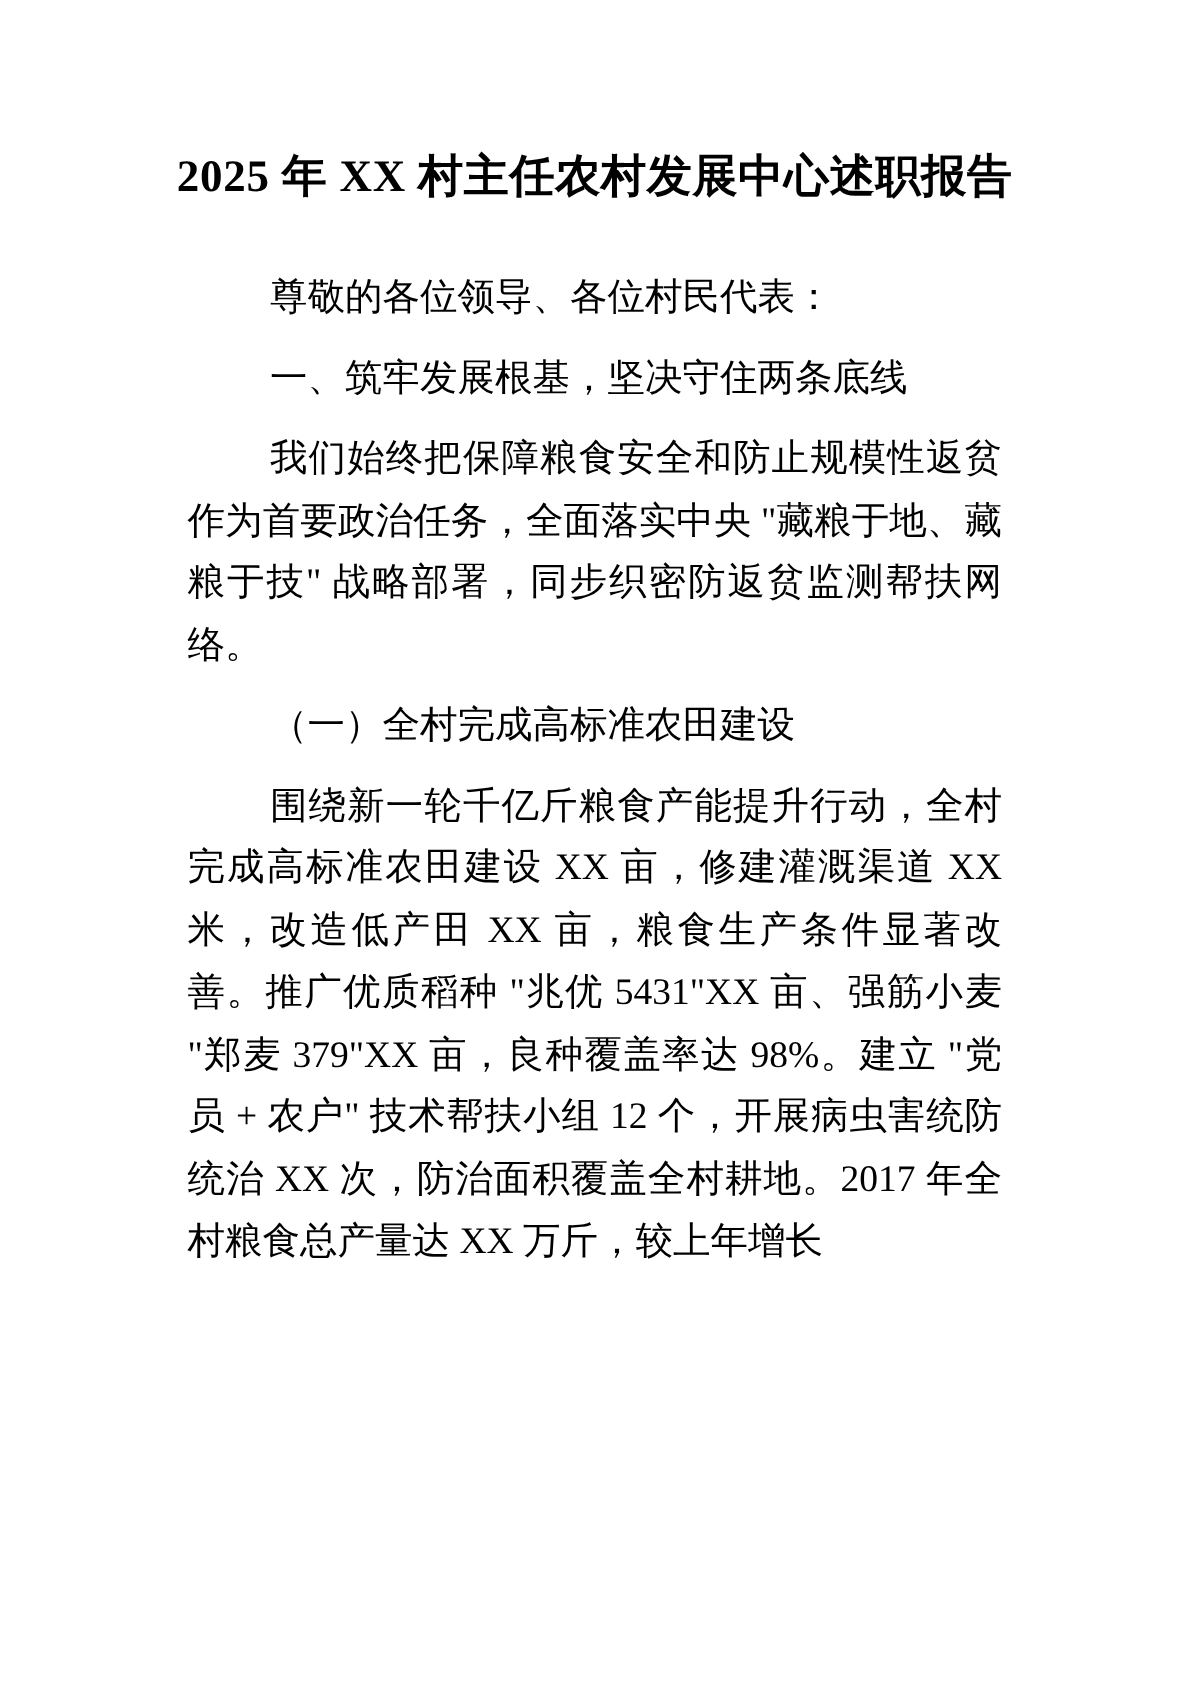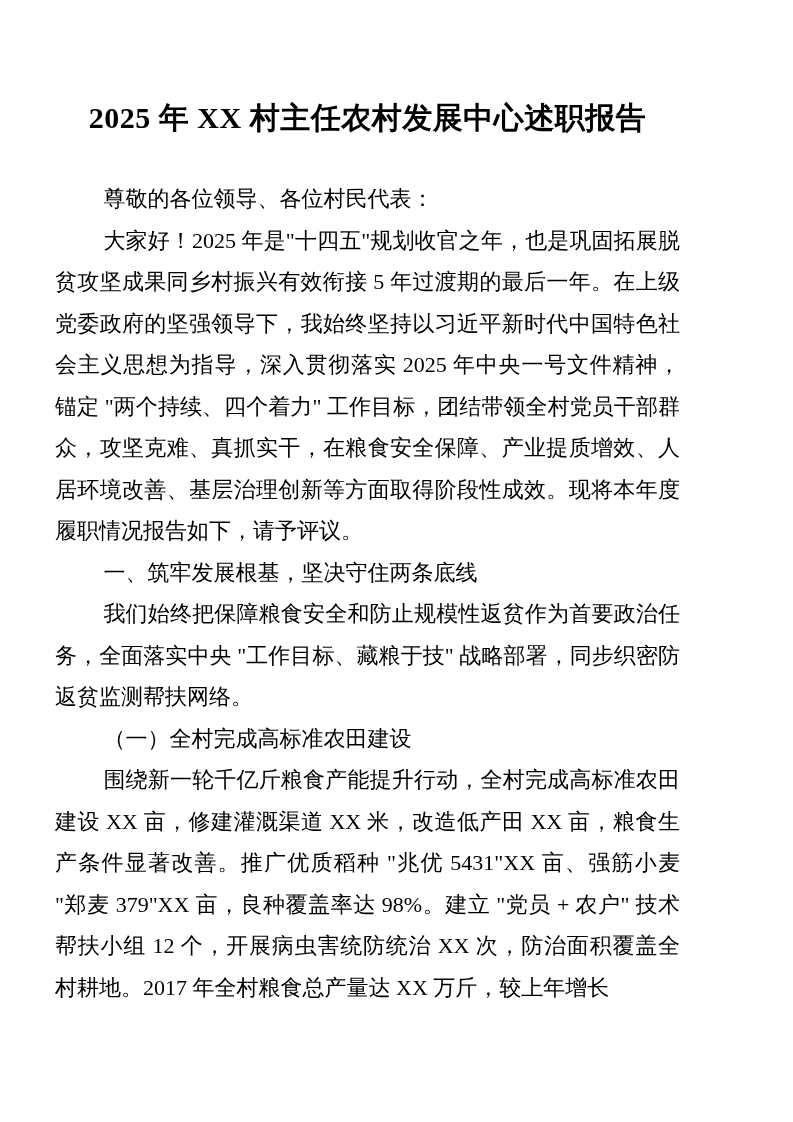--- a/index.html
+++ b/index.html
@@ -5,55 +5,54 @@
   html, body {
     margin: 0;
     padding: 0;
     background: #ffffff;
   }
   .page {
     position: relative;
     width: 793px;
     height: 1122px;
     box-sizing: border-box;
-    padding: 96px 113px 0 55px;
+    padding: 96px 113px 0 113px;
     background: #ffffff;
     color: #000000;
     font-family: "Liberation Serif", "DejaVu Serif", serif;
     overflow: hidden;
   }
   .doc-title {
     font-size: 30px;
     line-height: 44px;
     font-weight: 700;
     text-align: center;
     margin: 0 0 38px 0;
     letter-spacing: 0.5px;
   }
   .para {
-    font-size: 22px;
+    font-size: 25px;
     line-height: 41.5px;
-    margin: 0;
+    margin: 12px;
     text-align: justify;
     text-indent: 2.2em;
   }
   .para.heading {
     font-weight: 400;
   }
 </style>
 </head>
 <body>
 
 <div class="page">
   <h1 class="doc-title">2025 年 XX 村主任农村发展中心述职报告</h1>
 
   <p class="para salutation">尊敬的各位领导、各位村民代表：</p>
 
-  <p class="para">大家好！2025 年是"十四五"规划收官之年，也是巩固拓展脱贫攻坚成果同乡村振兴有效衔接 5 年过渡期的最后一年。在上级党委政府的坚强领导下，我始终坚持以习近平新时代中国特色社会主义思想为指导，深入贯彻落实 2025 年中央一号文件精神，锚定 "两个持续、四个着力" 工作目标，团结带领全村党员干部群众，攻坚克难、真抓实干，在粮食安全保障、产业提质增效、人居环境改善、基层治理创新等方面取得阶段性成效。现将本年度履职情况报告如下，请予评议。</p>
 
   <p class="para heading">一、筑牢发展根基，坚决守住两条底线</p>
 
-  <p class="para">我们始终把保障粮食安全和防止规模性返贫作为首要政治任务，全面落实中央 "工作目标、藏粮于技" 战略部署，同步织密防返贫监测帮扶网络。</p>
+  <p class="para">我们始终把保障粮食安全和防止规模性返贫作为首要政治任务，全面落实中央 "藏粮于地、藏粮于技" 战略部署，同步织密防返贫监测帮扶网络。</p>
 
   <p class="para heading">（一）全村完成高标准农田建设</p>
 
   <p class="para">围绕新一轮千亿斤粮食产能提升行动，全村完成高标准农田建设 XX 亩，修建灌溉渠道 XX 米，改造低产田 XX 亩，粮食生产条件显著改善。推广优质稻种 "兆优 5431"XX 亩、强筋小麦 "郑麦 379"XX 亩，良种覆盖率达 98%。建立 "党员 + 农户" 技术帮扶小组 12 个，开展病虫害统防统治 XX 次，防治面积覆盖全村耕地。2017 年全村粮食总产量达 XX 万斤，较上年增长</p>
 </div>
 
 </body></html>

